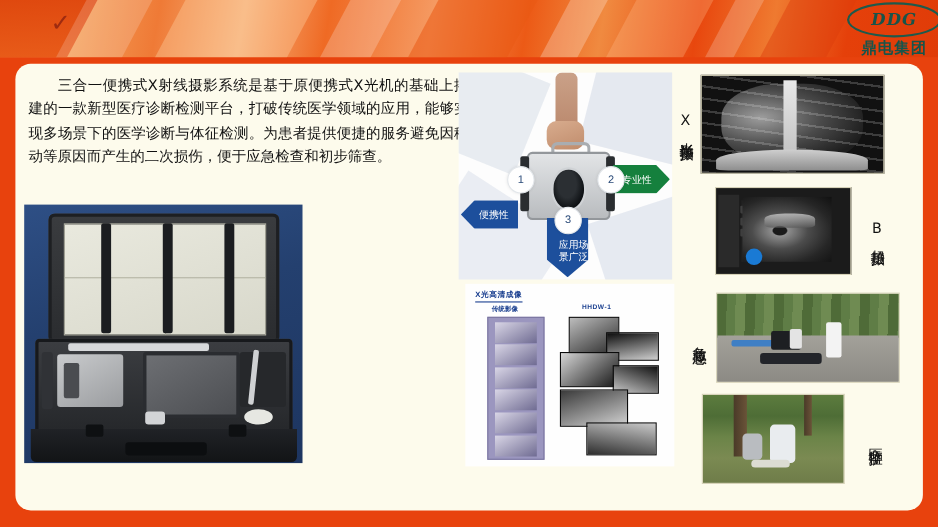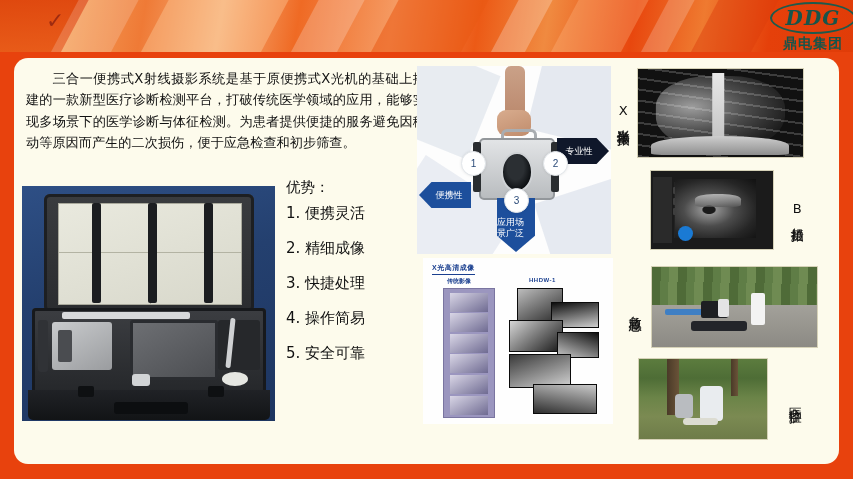--- a/index.html
+++ b/index.html
@@ -25,21 +25,21 @@
   .s9{left:700px;width:60px;background:rgba(220,60,10,.45);}
 
   .hdr-title{position:absolute;left:46px;top:10px;display:flex;align-items:center;gap:11px;z-index:4;}
   .check{font-size:22px;color:#9e2b10;line-height:1;font-weight:600;}
   .hdr-text{font-size:22px;color:#a32d10;letter-spacing:3px;font-family:"DejaVu Serif","Liberation Serif",serif;}
 
   .logo{position:absolute;right:-8px;top:2px;width:96px;height:50px;z-index:5;text-align:center;}
   .logo-ell{width:82px;height:28px;border:2px solid #1d5a4c;border-radius:50%;
     display:flex;align-items:center;justify-content:center;margin:0 auto;}
   .logo-ell span{font-family:"DejaVu Serif","Liberation Serif",serif;font-style:italic;
-    font-size:20px;font-weight:700;color:#17544a;letter-spacing:1px;}
+    font-size:15px;font-weight:700;color:#17544a;letter-spacing:1px;}
   .logo-cn{font-size:14px;color:#17544a;font-weight:700;margin-top:1px;letter-spacing:1px;
     font-family:"DejaVu Serif","Liberation Serif",serif;white-space:nowrap;}
 
   
   .panel{position:absolute;left:14px;top:58px;width:825px;height:406px;
     background:#fdfbec;border-radius:14px 14px 14px 14px;overflow:hidden;}
 
   
   .para{position:absolute;left:12px;top:10px;width:400px;
     font-size:13.2px;line-height:1.62;color:#111;text-align:justify;text-indent:2em;
@@ -94,26 +94,26 @@
     background:linear-gradient(180deg,#e2e4e6,#b9bcbf);border:2px solid #93979b;border-radius:5px;}
   .dev-handle{position:absolute;left:84px;top:63px;width:30px;height:11px;
     border:3px solid #a9adb1;border-bottom:none;border-radius:6px 6px 0 0;}
   .dev-lens{position:absolute;left:84px;top:86px;width:28px;height:36px;
     background:radial-gradient(ellipse at 45% 38%,#2b2f33 38%,#0d1013 72%);border-radius:50%;
     border:2px solid #cfd2d5;}
   .dev-side{position:absolute;top:76px;width:8px;height:50px;background:#2a2d30;border-radius:2px;}
   .arrow-l{position:absolute;left:2px;top:84px;width:52px;height:26px;
     background:#1d4f9c;clip-path:polygon(0% 50%,24% 0%,100% 0%,100% 100%,24% 100%);
     color:#fff;font-size:9px;display:flex;align-items:center;justify-content:center;padding-left:8px;box-sizing:border-box;margin-top:32px;}
-  .arrow-r{position:absolute;left:140px;top:72px;width:52px;height:26px;
-    background:#0f172a;clip-path:polygon(0% 0%,76% 0%,100% 50%,76% 100%,0% 100%);
+  .arrow-r{position:absolute;left:140px;top:84px;width:52px;height:26px;
+    background:#15803d;clip-path:polygon(0% 0%,76% 0%,100% 50%,76% 100%,0% 100%);
     color:#fff;font-size:9px;display:flex;align-items:center;justify-content:center;padding-right:8px;box-sizing:border-box;}
   .arrow-d{position:absolute;left:80px;top:132px;width:38px;height:54px;
     background:#1d4f9c;clip-path:polygon(0% 0%,100% 0%,100% 70%,50% 100%,0% 70%);
-    color:#fff;font-size:9px;display:flex;align-items:center;justify-content:flex-start;
+    color:#fff;font-size:9px;display:flex;align-items:center;justify-content:flex-end;
     text-align:center;line-height:1.25;padding-top:6px;box-sizing:border-box;}
   .num{position:absolute;width:23px;height:23px;border-radius:50%;background:#fff;
     border:1px solid #e2e6ea;color:#2a4a78;font-size:10px;display:flex;align-items:center;justify-content:center;
     box-shadow:0 0 3px rgba(0,0,0,.10);}
   .n1{left:44px;top:85px;}
   .n2{left:126px;top:85px;}
   .n3{left:87px;top:122px;}
 
   
   .xray{position:absolute;left:409px;top:200px;width:190px;height:166px;background:#fefefe;overflow:hidden;}
@@ -225,28 +225,20 @@
         <div class="probe"></div>
         <div class="foam" style="left:100px;top:66px;width:18px;height:12px;background:#d2d4d6;"></div>
       </div>
       <div class="case-front">
         <div class="handle-b"></div>
         <div class="clip" style="left:50px;"></div>
         <div class="clip" style="left:180px;"></div>
       </div>
     </div>
 
-    <div class="adv">
-      <div class="adv-title">优势：</div>
-      <div class="adv-item">1. 便携灵活</div>
-      <div class="adv-item">2. 精细成像</div>
-      <div class="adv-item">3. 快捷处理</div>
-      <div class="adv-item">4. 操作简易</div>
-      <div class="adv-item">5. 安全可靠</div>
-    </div>
 
     <div class="info">
       <div class="poly pA"></div>
       <div class="poly pB"></div>
       <div class="poly pC"></div>
       <div class="poly pD"></div>
 
       <div class="hand"></div>
       <div class="fist"></div>
       <div class="dev-handle"></div>

